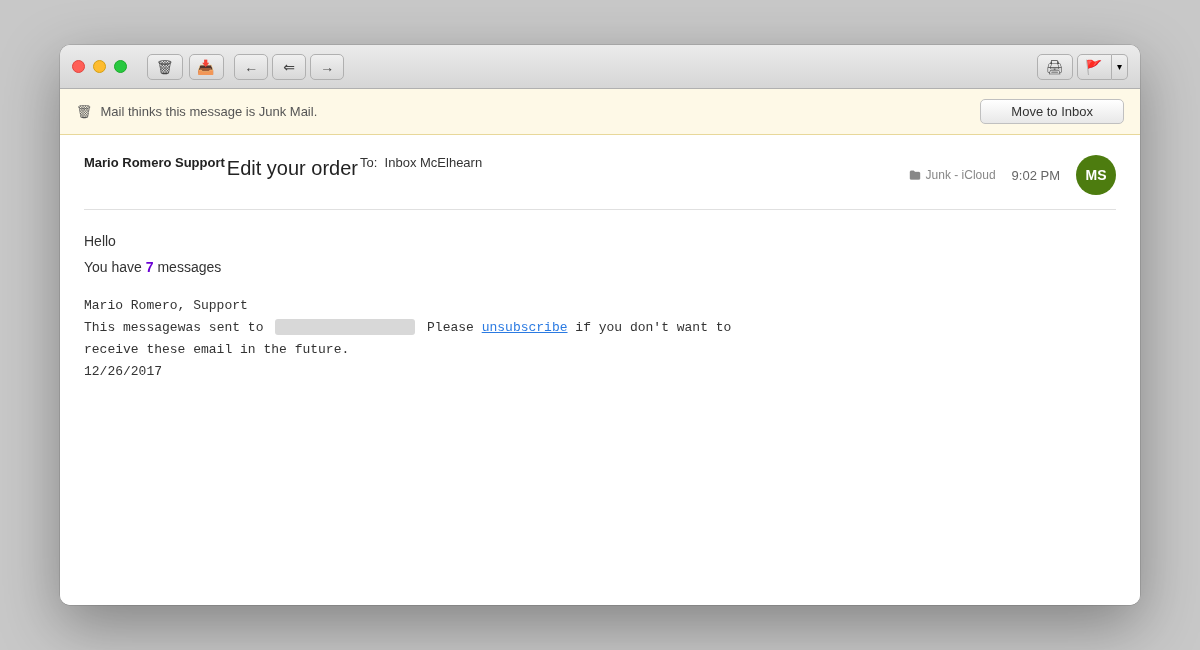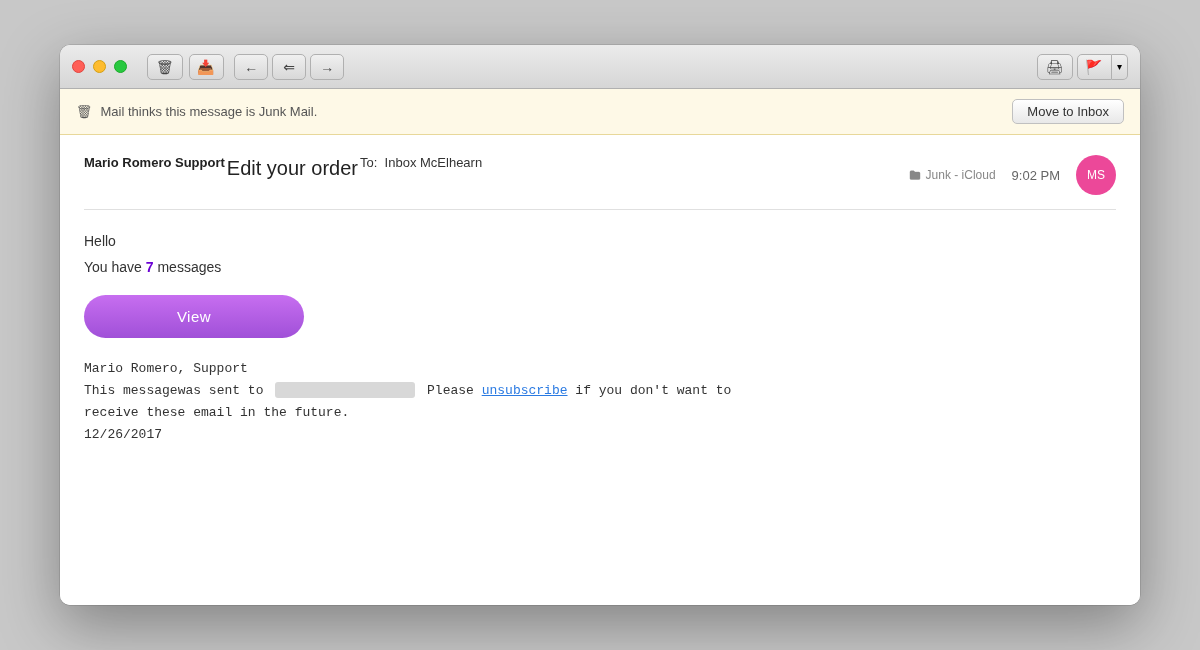--- a/index.html
+++ b/index.html
@@ -126,21 +126,21 @@
     .junk-bar-left {
       display: flex;
       align-items: center;
       gap: 8px;
     }
 
     .move-inbox-btn {
       background: linear-gradient(to bottom, #ffffff, #e8e8e8);
       border: 1px solid #c0c0c0;
       border-radius: 5px;
-      padding: 4px 14px;
+      padding: 4px 30px;
       cursor: pointer;
       font-size: 13px;
       color: #333;
     }
 
     
     .email-content {
       background: #ffffff;
       padding: 20px 24px 30px;
       min-height: 470px;
@@ -201,27 +201,27 @@
     .time {
       font-size: 13px;
       color: #666;
       white-space: nowrap;
     }
 
     .avatar {
       width: 40px;
       height: 40px;
       border-radius: 50%;
-      background: #ec4899;
+      background: #4d7c0f;
       display: flex;
       align-items: center;
       justify-content: center;
       color: #fff;
-      font-size: 12px;
-      font-weight: 400;
+      font-size: 14px;
+      font-weight: 700;
     }
 
     
     .email-body {
       font-size: 14px;
       color: #333;
       line-height: 1.6;
     }
 
     .greeting { margin-bottom: 4px; }
@@ -339,21 +339,20 @@
         <div class="avatar">MS</div>
       </div>
     </div>
 
     <div class="email-body">
       <p class="greeting">Hello</p>
       <p class="message-line">
         <span>You have </span><span class="message-count">7</span><span> messages</span>
       </p>
 
-      <button class="view-btn">View</button>
 
       <div class="footer-text">
         <p>Mario Romero, Support</p>
         <p>
           <span>This message</span><span>was sent to </span><span class="footer-email"></span> <span>Please</span> <a class="unsubscribe-link">unsubscribe</a> <span>if you don't want to</span>
         </p>
         <p>receive these email in the future.</p>
         <p>12/26/2017</p>
       </div>
     </div>

